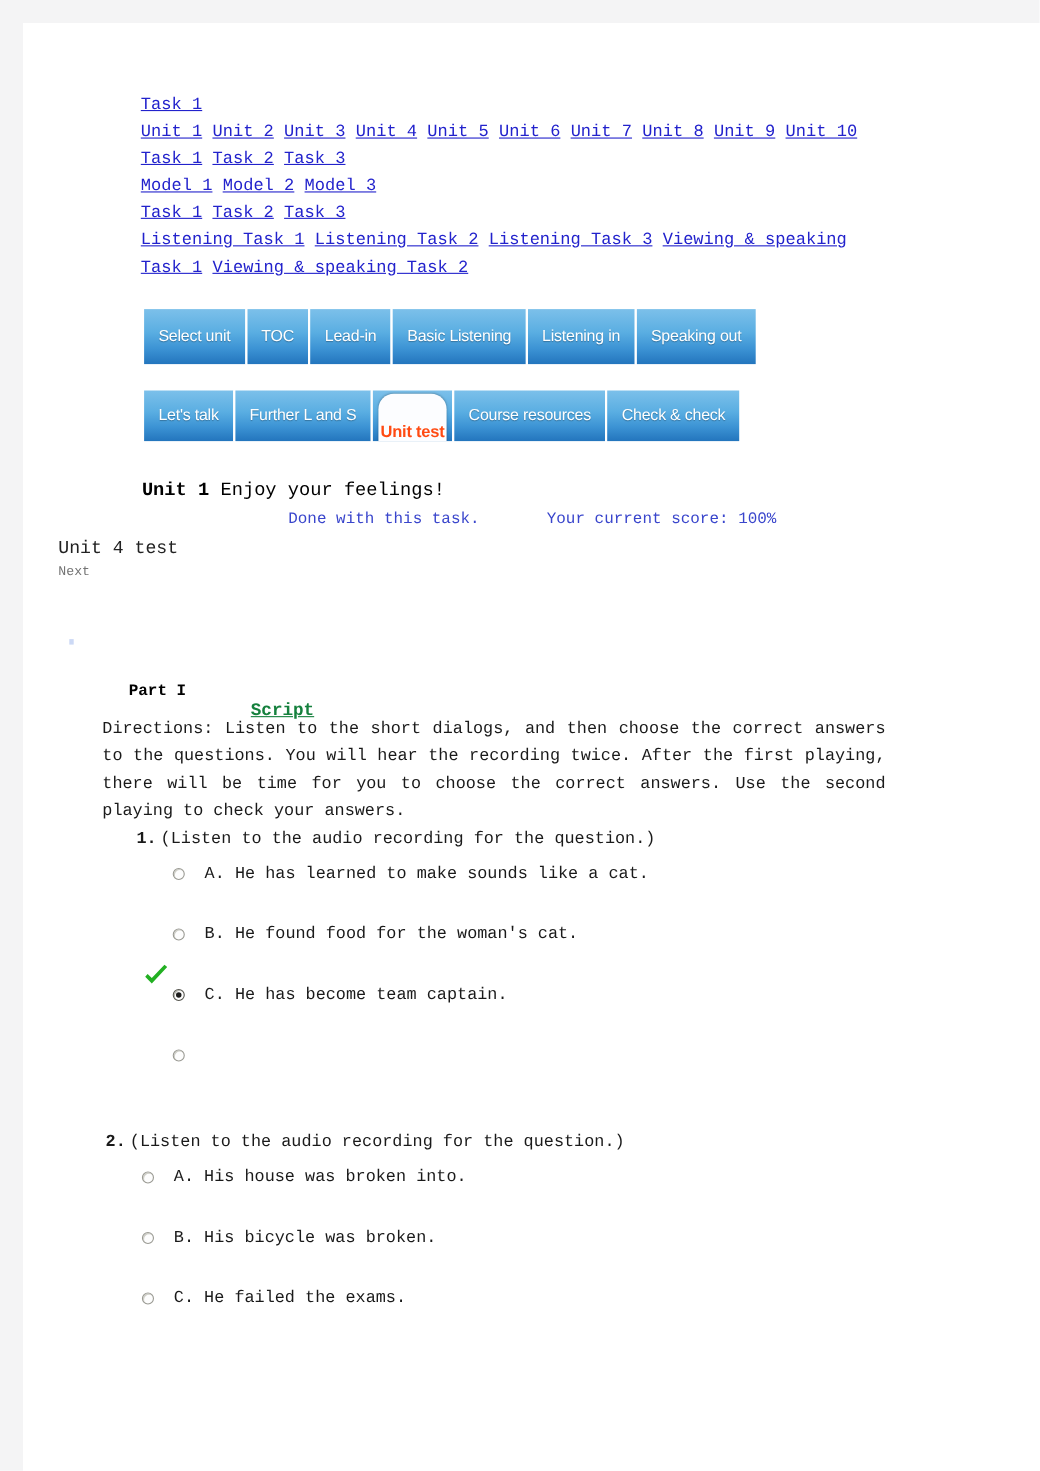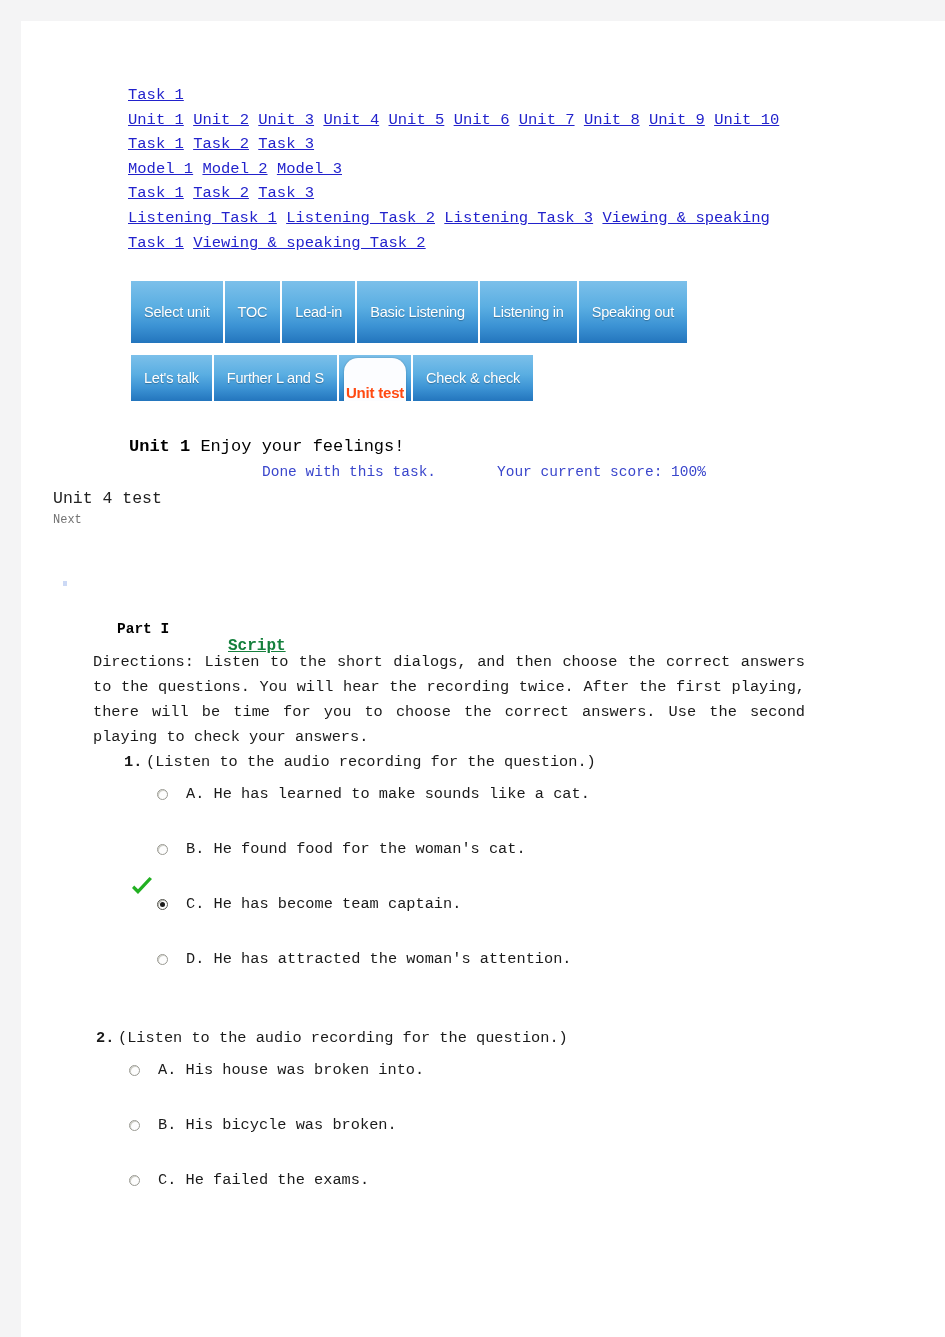--- a/index.html
+++ b/index.html
@@ -55,21 +55,21 @@
   .link-row { white-space: normal; }
   .link-index .sep { text-decoration: none; color: #000; }
 
   
   .btnbar {
     position: absolute;
     display: flex;
     align-items: stretch;
     background: #ffffff;
   }
-  .btnbar-1 { left: 131px; top: 281px; height: 62px; }
+  .btnbar-1 { left: 131px; top: 281px; height: 50px; }
   .btnbar-2 { left: 131px; top: 355px; height: 46px; }
 
   .navbtn {
     position: relative;
     display: flex;
     align-items: center;
     justify-content: center;
     padding: 0 13px;
     background: linear-gradient(to bottom, #7cc0ea 0%, #5aaee2 42%, #3c93d4 72%, #2375bd 100%);
     color: #ffffff;
@@ -315,20 +315,23 @@
     </div>
     <div class="navbtn">
       <span>Further L and S</span>
     </div>
     <div class="navbtn active" style="min-width: 74px;">
       <div class="tab-inner">
         <span class="tab-label">Unit test</span>
       </div>
     </div>
     <div class="navbtn">
+      <span>Course resources</span>
+    </div>
+    <div class="navbtn">
       <span>Check &amp; check</span>
     </div>
   </div>
 
 <div class="unit-heading">
   <span class="bold">Unit 1</span><span> Enjoy your feelings!</span>
 </div>
 
 <div class="status-line">
   <span class="status-done">Done with this task.</span>
@@ -362,21 +365,20 @@
       </div>
       <div class="option-row">
         <span class="check-mark"><svg viewBox="0 0 26 26" width="26" height="26" aria-hidden="true">
             <path d="M3 13 L9 19 L23 4 L20.5 2 L9 14.2 L5.2 10.4 Z" fill="#22b022"></path>
           </svg></span>
         <span class="radio selected"></span>
         <span class="option-text">C. He has become team captain.</span>
       </div>
       <div class="option-row">
         <span class="radio"></span>
-        <span class="option-text">D. He has attracted the woman's attention.</span>
       </div>
     </div>
     <div class="question" style="top: 1029px;">
       <div class="q-stem"><span class="q-num">2.</span><span>(Listen to the audio recording for the question.)</span></div>
       <div class="option-row">
         <span class="radio"></span>
         <span class="option-text">A. His house was broken into.</span>
       </div>
       <div class="option-row">
         <span class="radio"></span>

